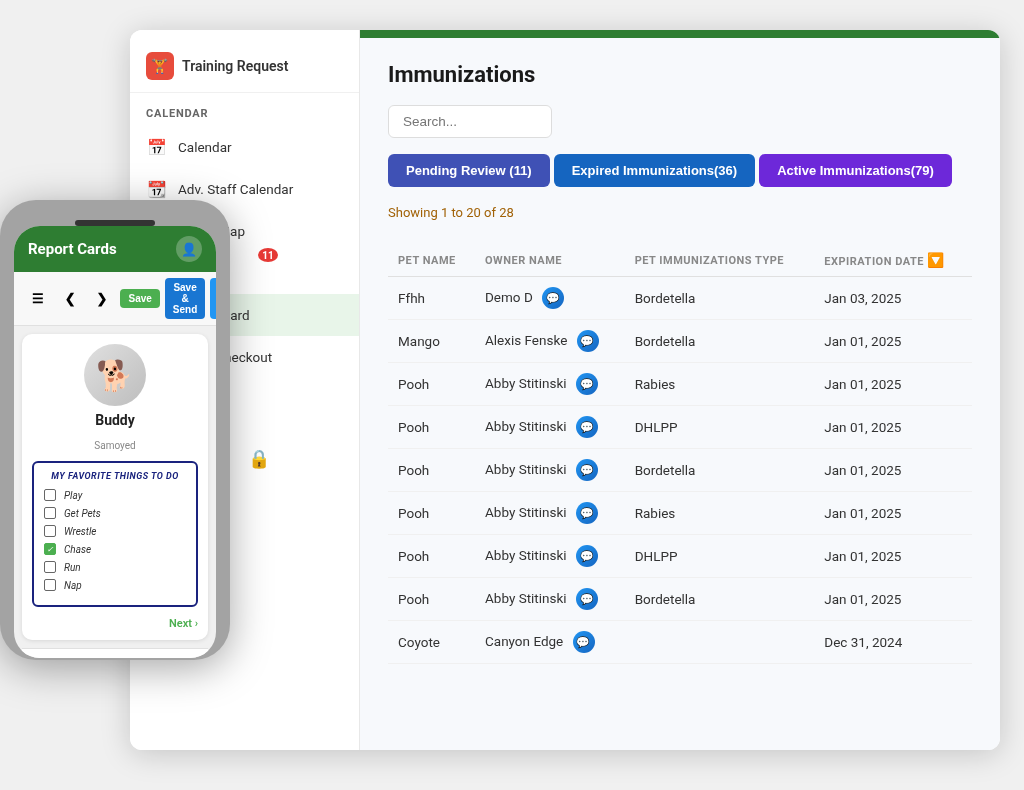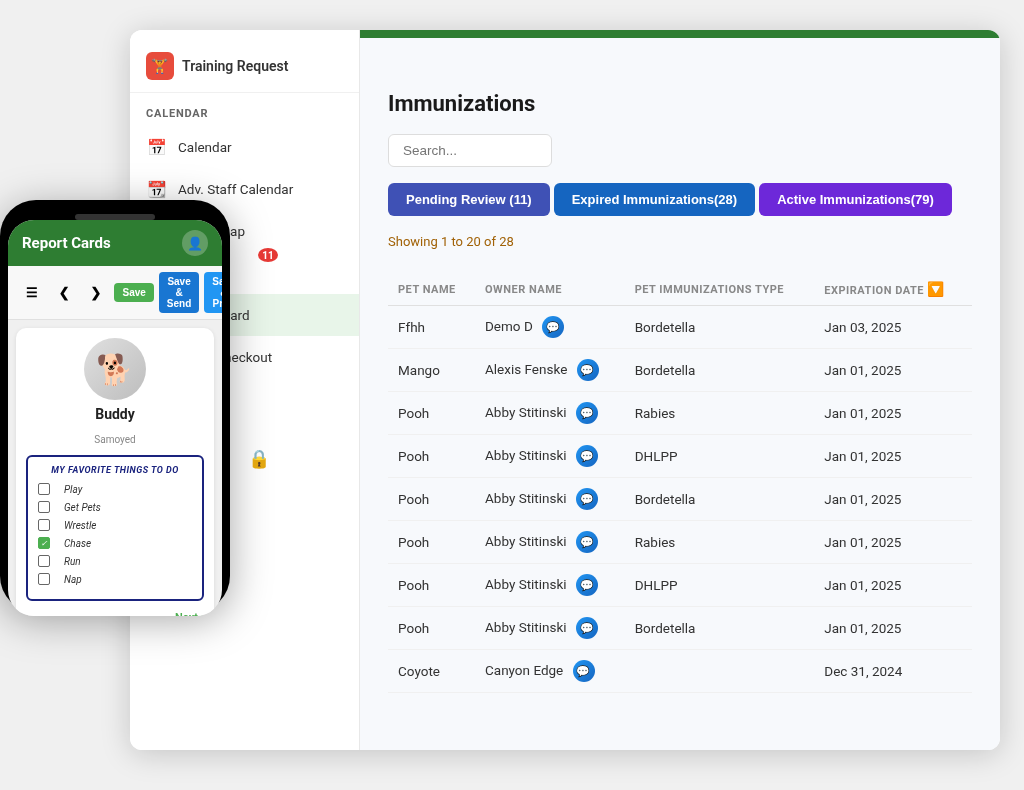--- a/index.html
+++ b/index.html
@@ -95,21 +95,20 @@
       font-size: 13.5px;
       color: #333;
     }
 
     
     .main-content {
       flex: 1;
       display: flex;
       flex-direction: column;
       background: #f7f9fc;
-      gap: 29px;
     }
 
     .main-header {
       background: #2e7d32;
       height: 8px;
     }
 
     .main-body {
       padding: 24px 28px;
       flex: 1;
@@ -216,24 +215,24 @@
       font-size: 14px;
       color: #e74c3c;
     }
 
     
     .phone-mockup {
       position: absolute;
       top: 200px;
       left: 0px;
       width: 230px;
-      height: 412px;
-      background: #000000;
+      height: 460px;
+      background: #a3a3a3;
       border-radius: 36px;
-      padding: 8px;
+      padding: 14px;
       box-shadow: 0 8px 40px rgba(0,0,0,0.35);
       z-index: 10;
     }
 
     .phone-screen {
       width: 100%;
       height: 100%;
       background: #f0f0f0;
       border-radius: 26px;
       overflow: hidden;
@@ -351,21 +350,21 @@
       font-weight: 700;
       color: #1a237e;
       text-align: center;
       margin-bottom: 8px;
       letter-spacing: 0.5px;
     }
 
     .checklist-item {
       display: flex;
       align-items: center;
-      gap: 14px;
+      gap: 8px;
       margin-bottom: 6px;
     }
 
     .check-box {
       width: 12px;
       height: 12px;
       border: 1.5px solid #666;
       border-radius: 2px;
       flex-shrink: 0;
       display: flex;
@@ -491,21 +490,21 @@
 
   <div class="main-content">
     <div class="main-header"></div>
     <div class="main-body">
       <div class="page-title">Immunizations</div>
 
       <input class="search-bar" type="text" placeholder="Search..." style="">
 
       <div class="tabs-row">
         <button class="tab-btn pending">Pending Review (11)</button>
-        <button class="tab-btn expired">Expired Immunizations(28)</button>
+        <button class="tab-btn expired">Expired Immunizations(36)</button>
         <button class="tab-btn active-tab">Active Immunizations(79)</button>
       </div>
 
       <div class="showing-text">Showing 1 to 20 of 28</div>
 
       <table class="imm-table">
         <thead>
           <tr>
             <th>PET NAME</th>
             <th>OWNER NAME</th>

